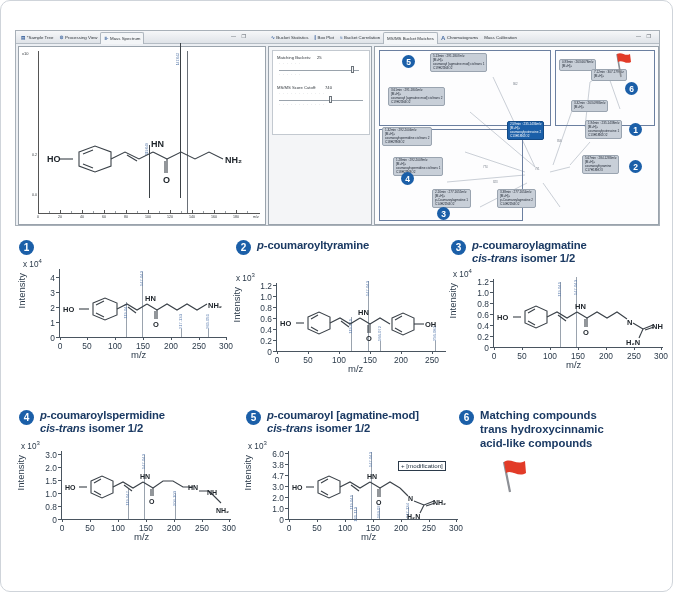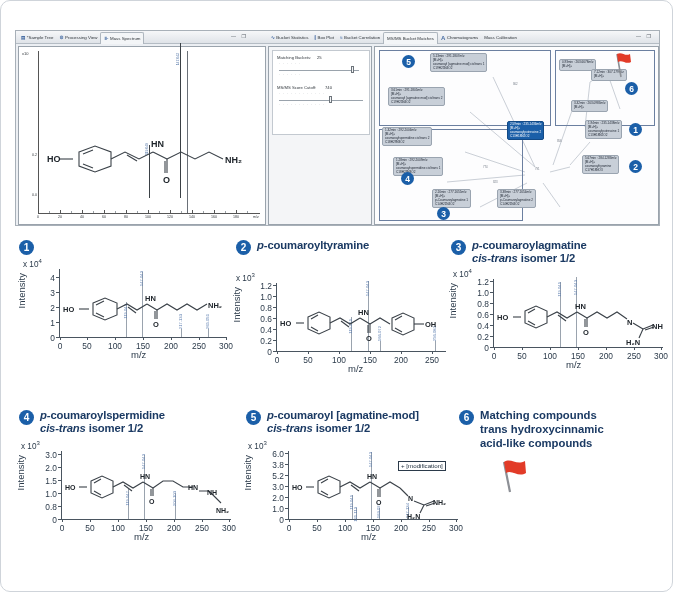--- a/index.html
+++ b/index.html
@@ -686,21 +686,21 @@
       <div class="c-axis" style="left:42px; top:78px; width:170px; height:1px;"></div>
 
       <div class="c-ytick" style="left:14px; top:74px; width:24px;">0</div>
       <div class="c-tk" style="left:39px; top:78px; width:3px; height:1px;"></div>
       <div class="c-ytick" style="left:14px; top:63px; width:24px;">1.0</div>
       <div class="c-tk" style="left:39px; top:67px; width:3px; height:1px;"></div>
       <div class="c-ytick" style="left:14px; top:52px; width:24px;">2.0</div>
       <div class="c-tk" style="left:39px; top:56px; width:3px; height:1px;"></div>
       <div class="c-ytick" style="left:14px; top:41px; width:24px;">3.0</div>
       <div class="c-tk" style="left:39px; top:45px; width:3px; height:1px;"></div>
-      <div class="c-ytick" style="left:14px; top:30px; width:24px;">5.2</div>
+      <div class="c-ytick" style="left:14px; top:30px; width:24px;">4.7</div>
       <div class="c-tk" style="left:39px; top:34px; width:3px; height:1px;"></div>
       <div class="c-ytick" style="left:14px; top:19px; width:24px;">3.8</div>
       <div class="c-tk" style="left:39px; top:23px; width:3px; height:1px;"></div>
       <div class="c-ytick" style="left:14px; top:8px; width:24px;">6.0</div>
       <div class="c-tk" style="left:39px; top:12px; width:3px; height:1px;"></div>
 
       <div class="c-tk" style="left:43px; top:78px; width:1px; height:3px;"></div>
       <div class="c-xtick" style="left:43px; top:82px;">0</div>
       <div class="c-tk" style="left:71px; top:78px; width:1px; height:3px;"></div>
       <div class="c-xtick" style="left:71px; top:82px;">50</div>

